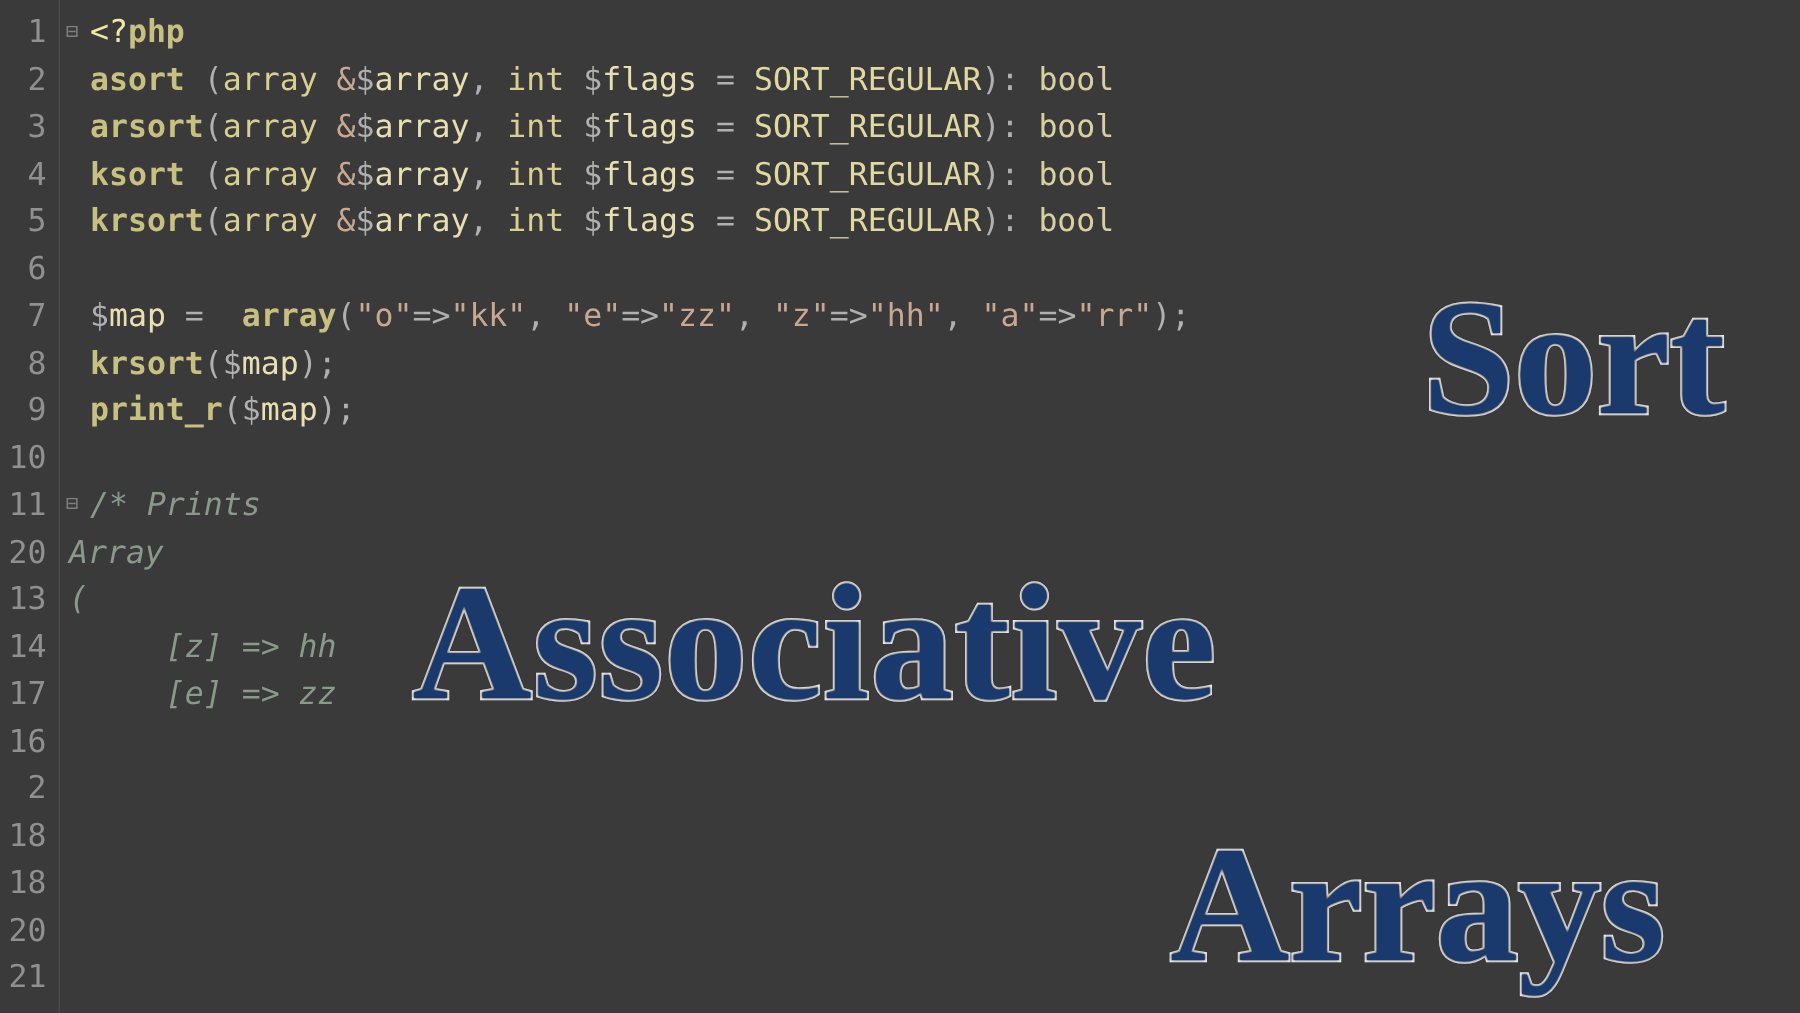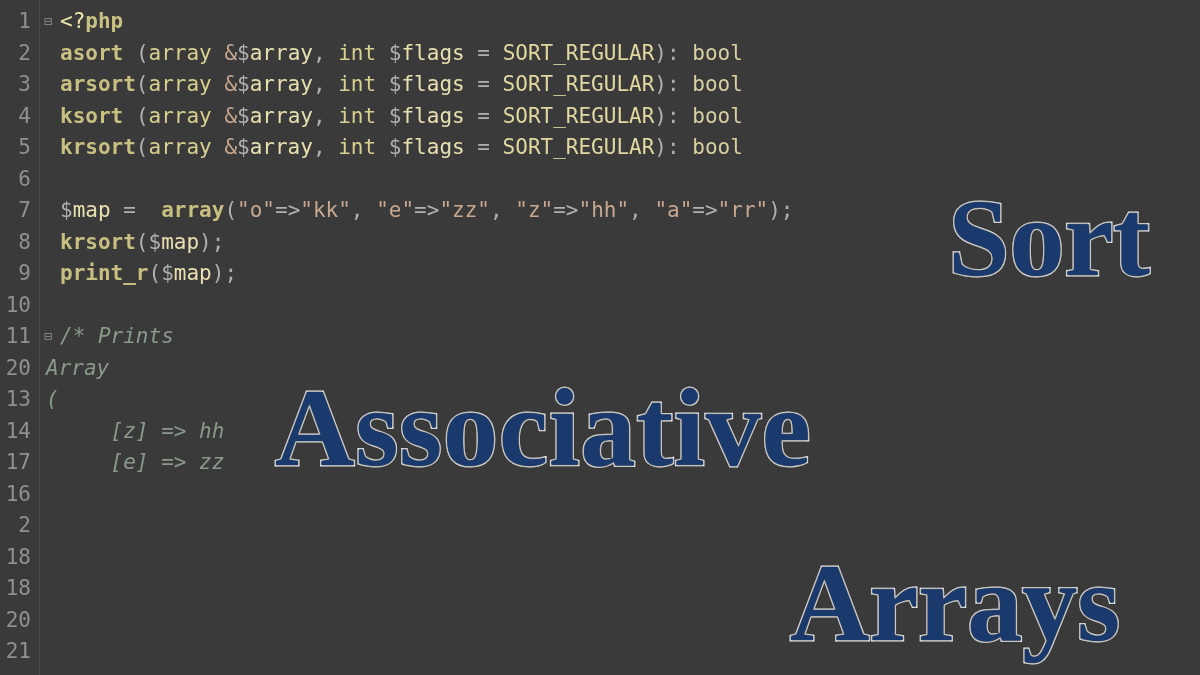--- a/index.html
+++ b/index.html
@@ -78,21 +78,21 @@
     top: 175px;
     font-size: 110px;
   }
   .ov-assoc {
     left: 275px;
     top: 365px;
     font-size: 110px;
     letter-spacing: 1px;
   }
   .ov-arrays {
-    right: 80px;
+    right: 90px;
     top: 540px;
     font-size: 110px;
   }
 </style>
 </head>
 <body>
 
 <div class="editor">
   <div class="gutter">
     <div>1</div>

